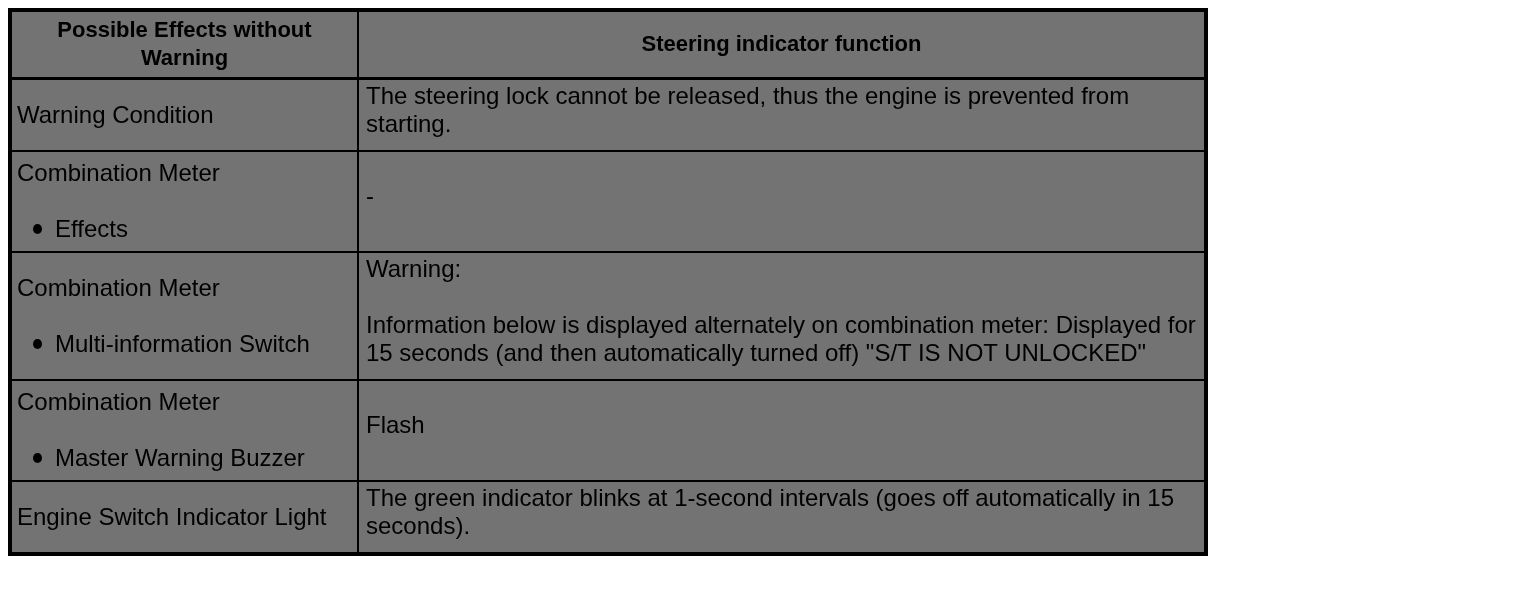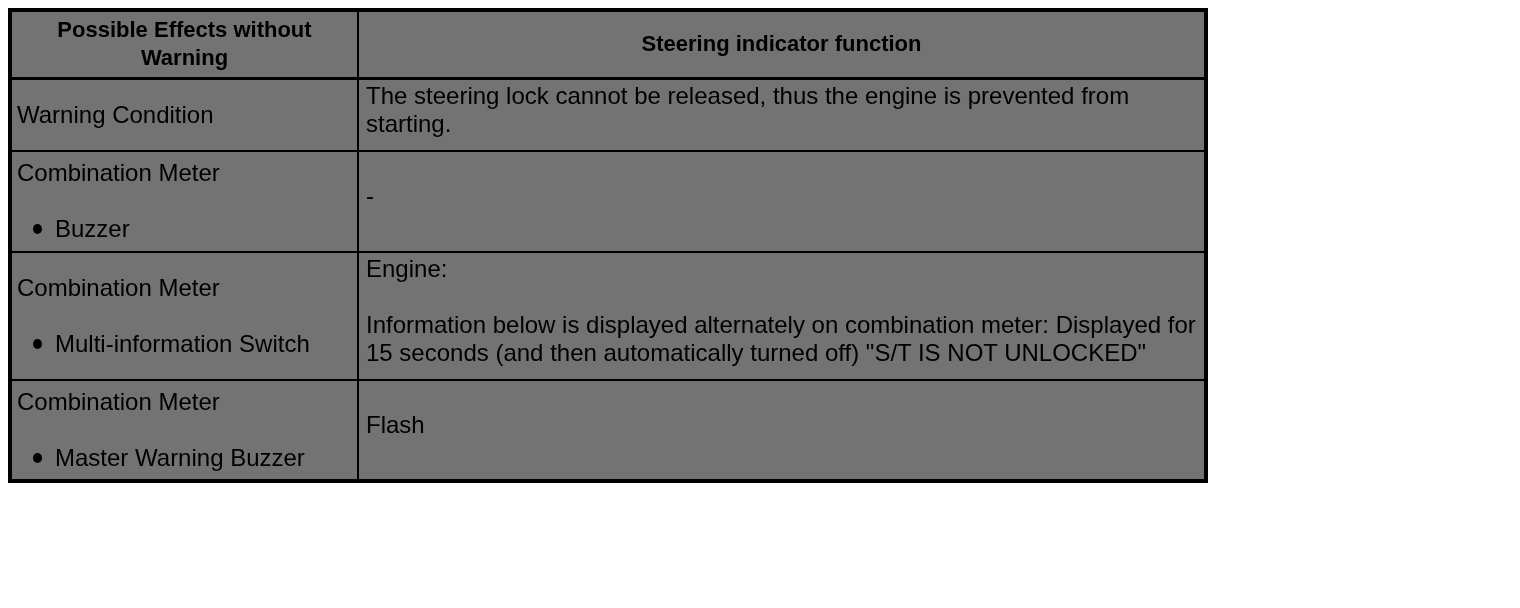--- a/index.html
+++ b/index.html
@@ -101,56 +101,64 @@
           <div class="cell-para">The steering lock cannot be released, thus the engine is prevented from starting.</div>
         </td>
       </tr>
 
       <tr style="height:101px">
         <td class="label-cell">
           <div class="cell-line">Combination Meter</div>
           <div class="gap"></div>
           <div class="cell-line bullet-line">
             <span class="bullet-dot"></span>
-            <span>Buzzer</span>
+            <span>Effects</span>
           </div>
         </td>
         <td class="value-cell">
           <div class="cell-para">-</div>
         </td>
       </tr>
 
       <tr style="height:122px">
         <td class="label-cell">
           <div class="cell-line">Combination Meter</div>
           <div class="gap"></div>
           <div class="cell-line bullet-line">
             <span class="bullet-dot"></span>
             <span>Multi-information Switch</span>
           </div>
         </td>
         <td class="value-cell">
-          <div class="cell-line">Engine:</div>
+          <div class="cell-line">Warning:</div>
           <div class="gap"></div>
           <div class="cell-para">Information below is displayed alternately on combination meter: Displayed for 15 seconds (and then automatically turned off) "S/T IS NOT UNLOCKED"</div>
         </td>
       </tr>
 
       <tr style="height:101px">
         <td class="label-cell">
           <div class="cell-line">Combination Meter</div>
           <div class="gap"></div>
           <div class="cell-line bullet-line">
             <span class="bullet-dot"></span>
             <span>Master Warning Buzzer</span>
           </div>
         </td>
         <td class="value-cell">
           <div class="cell-para">Flash</div>
         </td>
       </tr>
 
 
+      <tr style="height:43px">
+        <td class="label-cell">
+          <div class="cell-line">Engine Switch Indicator Light</div>
+        </td>
+        <td class="value-cell">
+          <div class="cell-para">The green indicator blinks at 1-second intervals (goes off automatically in 15 seconds).</div>
+        </td>
+      </tr>
 
 
     </tbody>
   </table>
 </div>
 
 </body></html>

